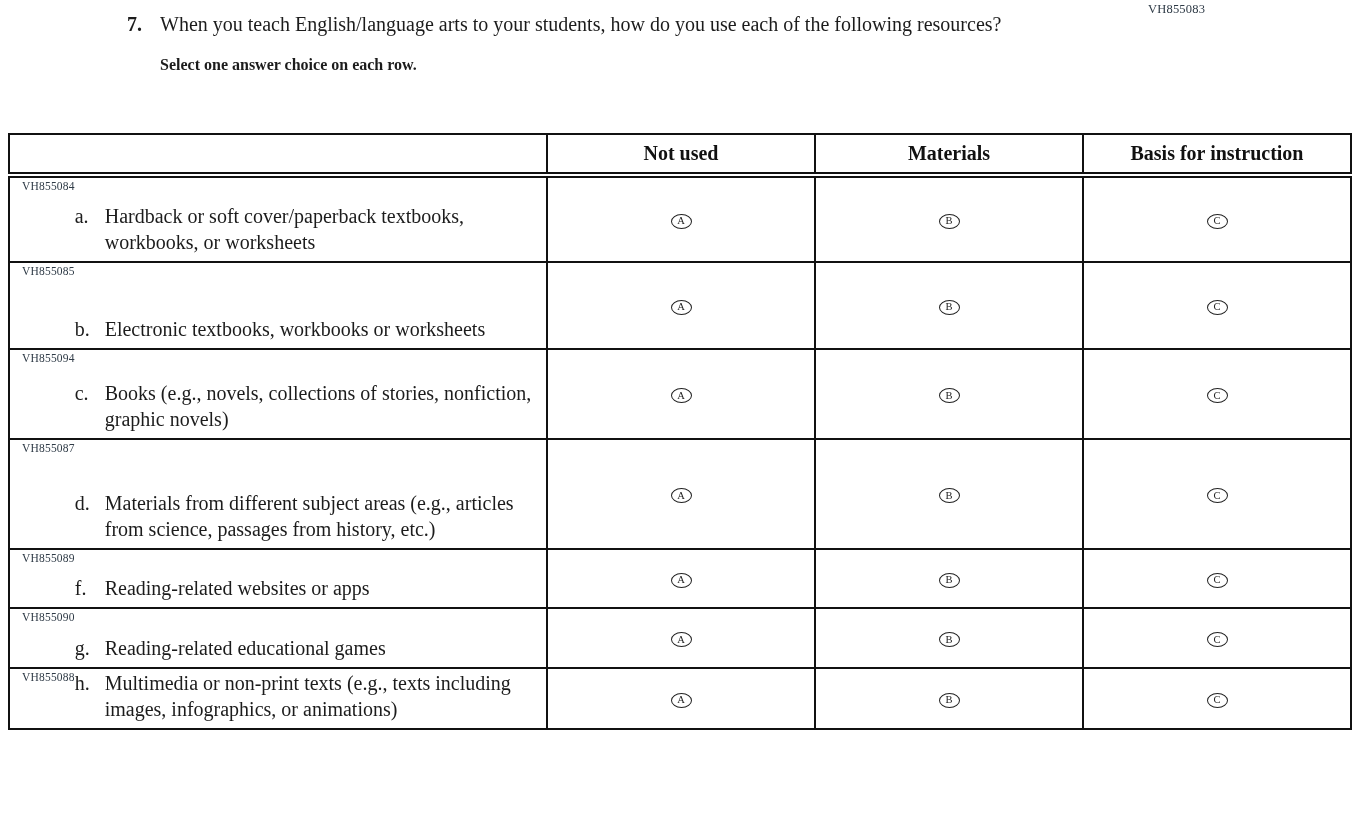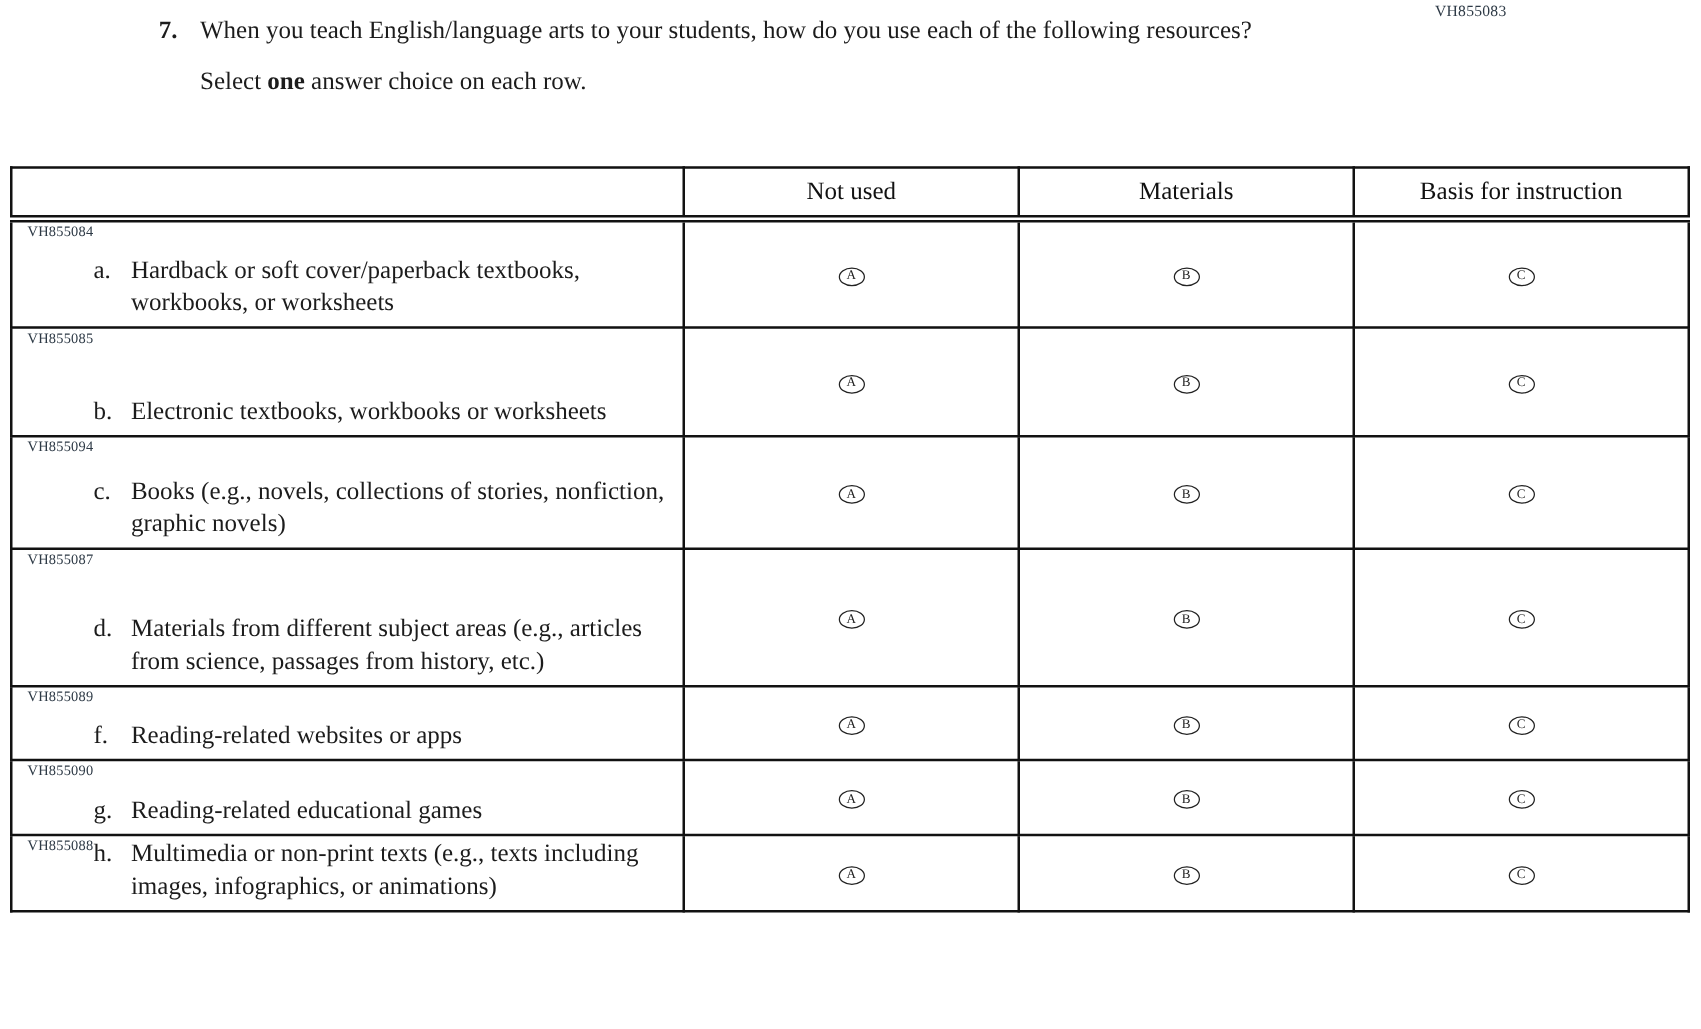--- a/index.html
+++ b/index.html
@@ -38,42 +38,43 @@
     line-height: 28px;
   }
   .q-body { width: 862px; }
   .q-text {
     margin: 0;
     font-size: 20px;
     line-height: 28px;
   }
   .q-instruction {
     margin: 14px 0 0 0;
-    font-size: 20px;
+    font-size: 16px;
     line-height: 26px;
+    font-weight: bold;
   }
   table.grid {
     position: absolute;
     left: 8px;
     top: 133px;
     width: 1342px;
     border-collapse: collapse;
     table-layout: fixed;
     background: #ffffff;
   }
   table.grid col.c-stub { width: 538px; }
   table.grid col.c-opt  { width: 268px; }
   table.grid th, table.grid td {
     border: 2px solid #111111;
     padding: 0;
   }
   table.grid thead th {
     height: 37px;
     font-size: 20px;
-    font-weight: normal;
+    font-weight: bold;
     text-align: center;
     border-bottom: 6px double #111111;
     color: #111111;
   }
   tbody tr:nth-child(1) td { height: 83px; }
   tbody tr:nth-child(2) td { height: 85px; margin-left: 19px; }
   tbody tr:nth-child(3) td { height: 88px; }
   tbody tr:nth-child(4) td { height: 108px; }
   tbody tr:nth-child(5) td { height: 57px; }
   tbody tr:nth-child(6) td { height: 58px; }

